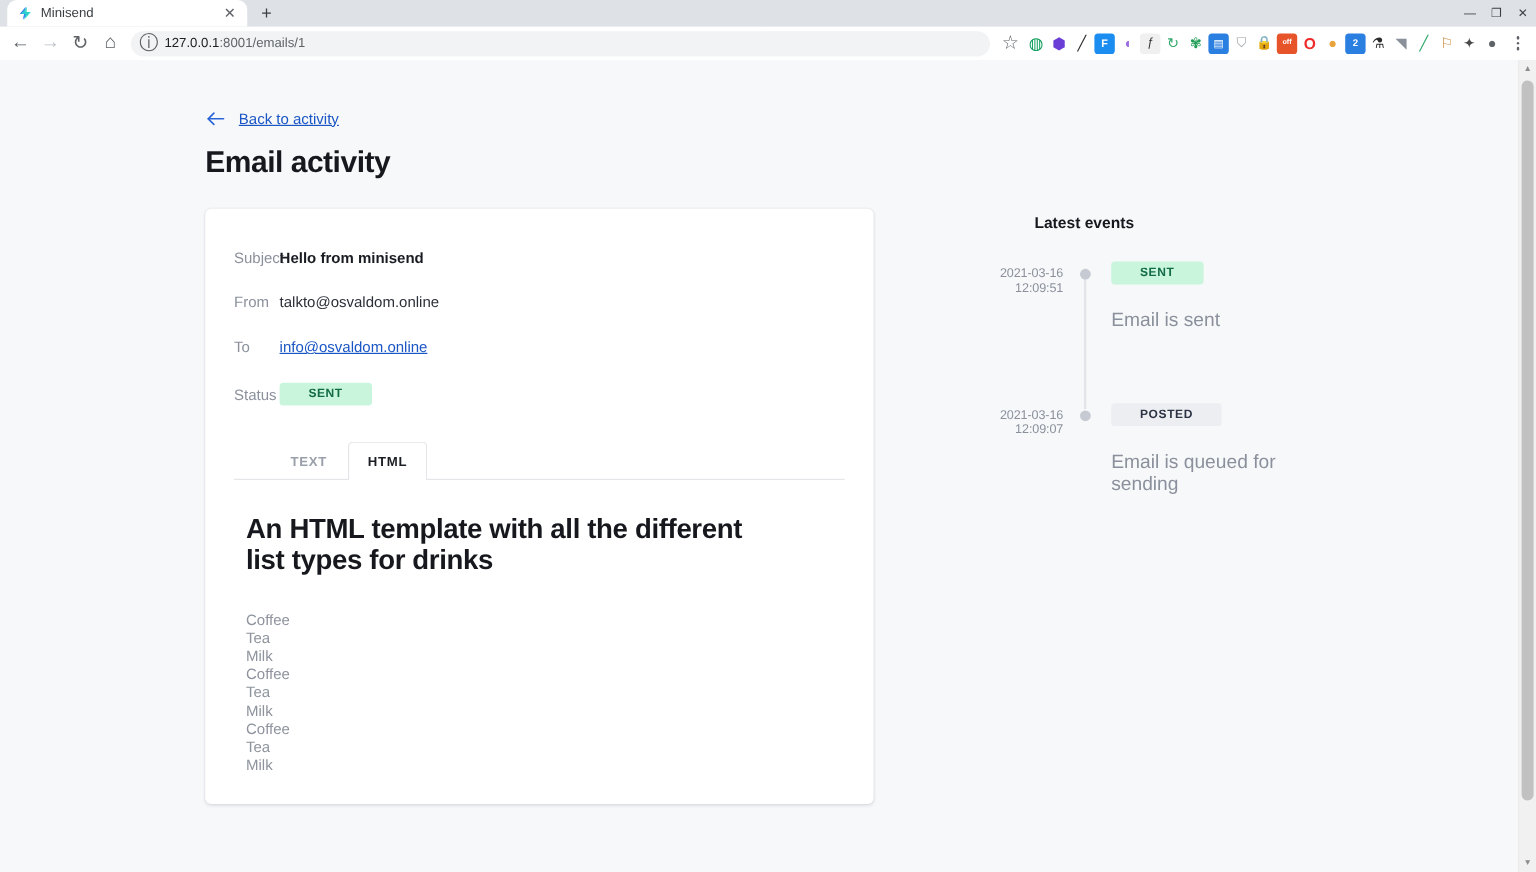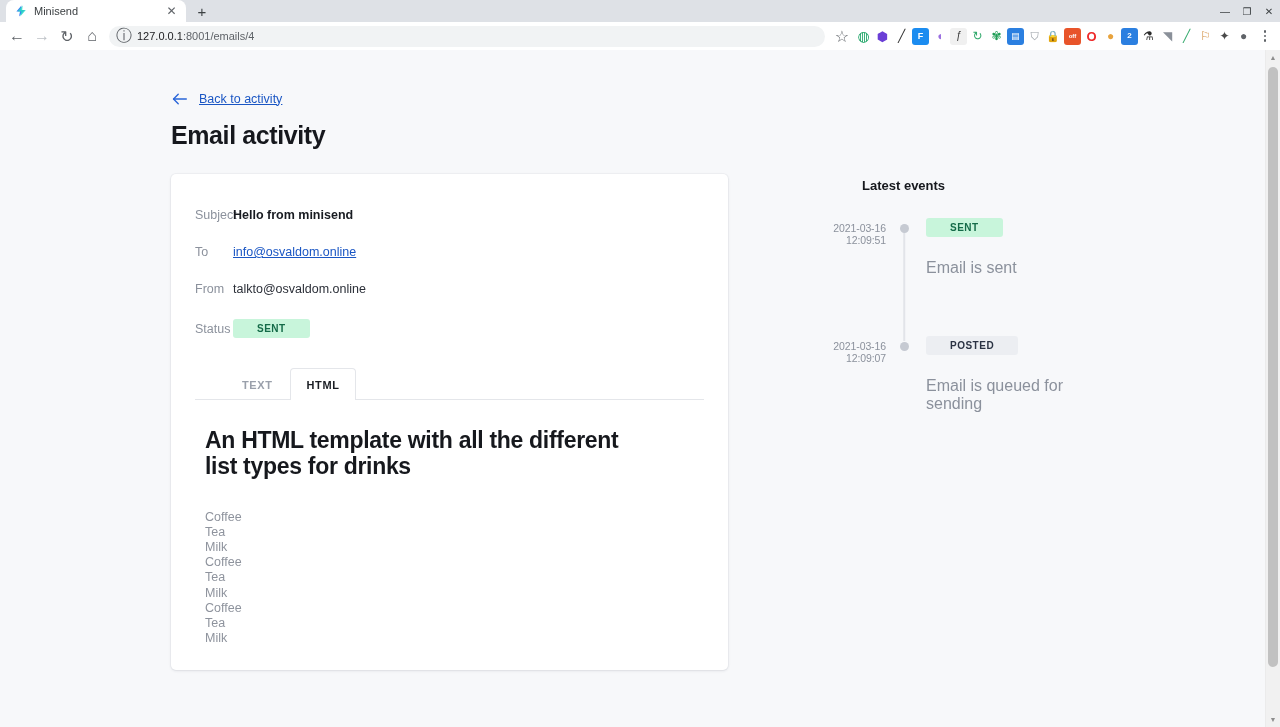--- a/index.html
+++ b/index.html
@@ -24,21 +24,21 @@
   .tabstrip {
     height: 22px;
     background: #dee1e6;
     display: flex;
     align-items: flex-end;
     padding-left: 6px;
     position: relative;
   }
   .tab {
     height: 22px;
-    width: 180px;
+    width: 200px;
     background: #ffffff;
     border-radius: 8px 8px 0 0;
     display: flex;
     align-items: center;
     padding: 0 8px;
     gap: 7px;
     position: relative;
   }
   .tab-favicon {
     width: 13px; height: 13px;
@@ -432,21 +432,21 @@
   </div>
 
   <div class="toolbar">
     <div class="nav-btn">←</div>
     <div class="nav-btn disabled">→</div>
     <div class="nav-btn">↻</div>
     <div class="nav-btn">⌂</div>
 
     <div class="omnibox">
       <span class="omnibox-icon">ⓘ</span>
-      <span class="omnibox-url"><span class="host">127.0.0.1</span><span class="path">:8001/emails/4</span></span>
+      <span class="omnibox-url"><span class="host">127.0.0.1</span><span class="path">:8001/emails/1</span></span>
     </div>
 
     <div class="nav-btn">☆</div>
 
     <div class="ext-row">
       <span class="ext-icon" style="color:#0b9d5a;font-size:14px;">◍</span>
       <span class="ext-icon" style="color:#6a3ed6;font-size:13px;">⬢</span>
       <span class="ext-icon" style="color:#2b2b2b;font-size:12px;">╱</span>
       <span class="ext-icon" style="background:#1b8cf0;color:#fff;font-size:9px;font-weight:bold;">F</span>
       <span class="ext-icon" style="color:#9a6ee0;font-size:12px;">◖</span>
@@ -496,27 +496,27 @@
         <div class="columns">
 
           <div class="email-card">
 
             <div class="field-row">
               <span class="field-label">Subject</span>
               <span class="field-value strong">Hello from minisend</span>
             </div>
 
             <div class="field-row">
+              <span class="field-label">From</span>
+              <span class="field-value">talkto@osvaldom.online</span>
+            </div>
+
+            <div class="field-row">
               <span class="field-label">To</span>
               <span class="field-value link">info@osvaldom.online</span>
-            </div>
-
-            <div class="field-row">
-              <span class="field-label">From</span>
-              <span class="field-value">talkto@osvaldom.online</span>
             </div>
 
             <div class="field-row">
               <span class="field-label">Status</span>
               <span class="badge badge-sent">SENT</span>
             </div>
 
             <div class="tabs">
               <div class="tab-item">TEXT</div>
               <div class="tab-item active">HTML</div>

